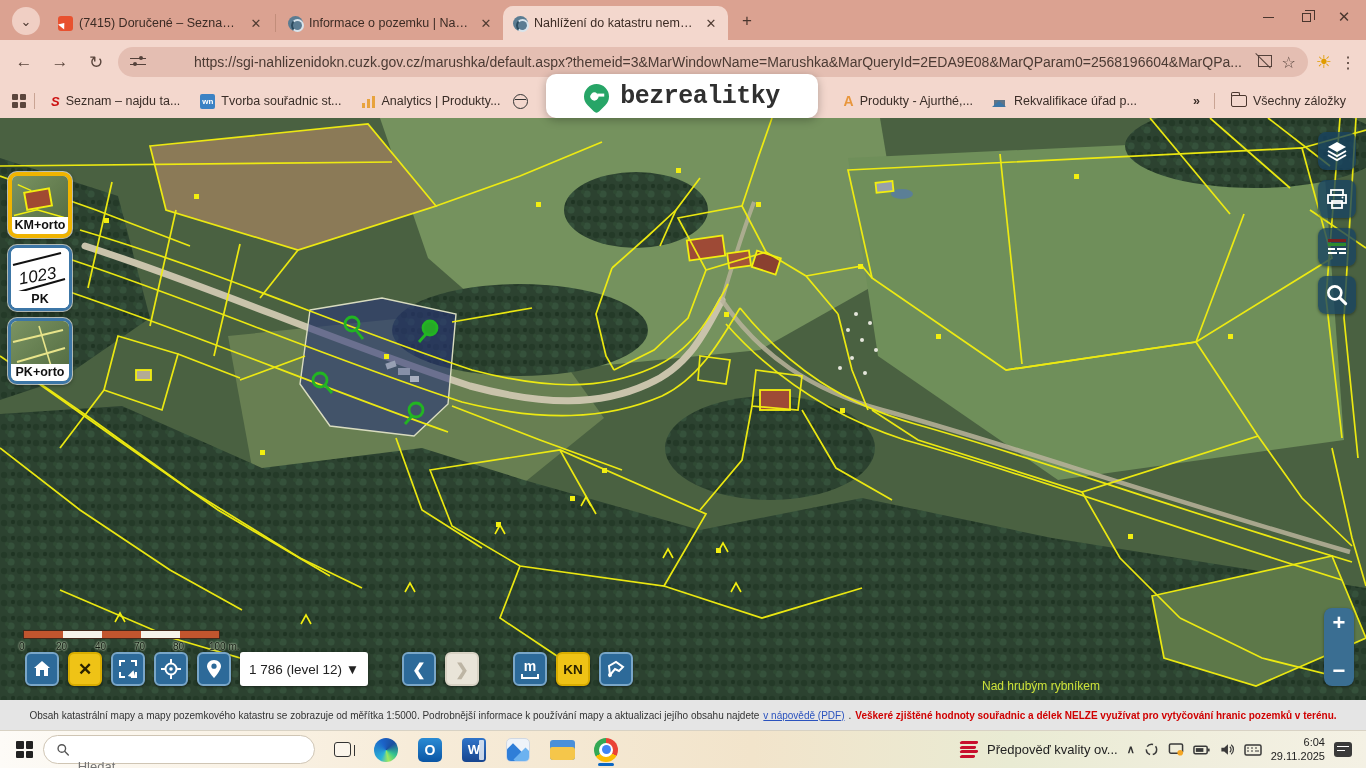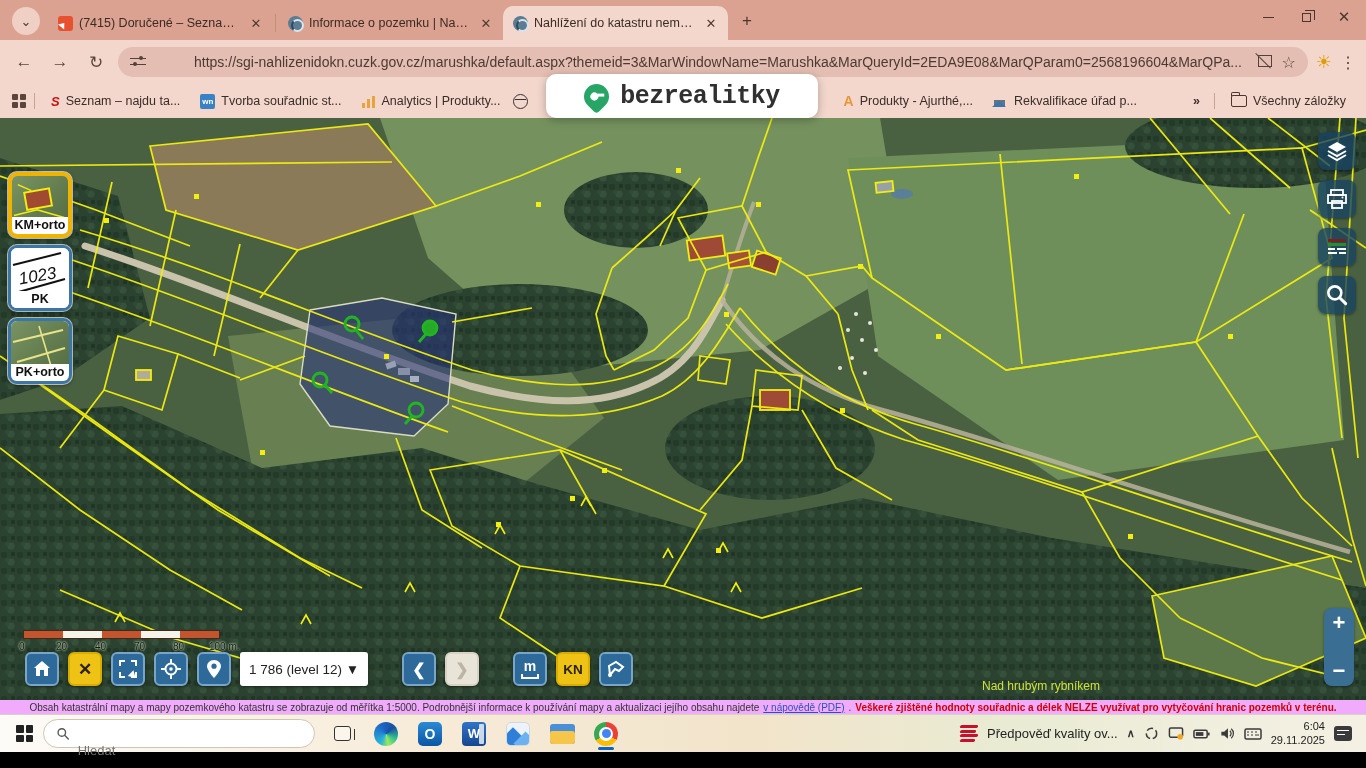--- a/index.html
+++ b/index.html
@@ -123,21 +123,21 @@
   .dropdown { width:128px; height:34px; background:#fff; border-radius:3px; display:flex; align-items:center; justify-content:space-between; padding:0 9px; box-shadow:0 1px 3px rgba(0,0,0,.45); }
   .dropdown span { font-size:13.5px; color:#222; }
   .caret { font-size:10px; color:#222; }
   .tb-gap { width:16px; }
 
   
   .status1 { height:16px; background:#f0efec; border-top:1px solid #c8c8c8; display:flex; align-items:center; padding:0 6px; font-size:11.5px; color:#222; flex:0 0 auto; }
   .s-sep { width:1px; height:11px; background:#999; margin:0 8px; }
   .powered { margin-left:auto; display:flex; gap:4px; }
   .geovap { color:#2a66c8; }
-  .status2 { height:14px; background:#f0abfc; display:flex; align-items:center; justify-content:center; gap:4px; font-size:10px; color:#333; white-space:nowrap; overflow:hidden; flex:0 0 auto; }
+  .status2 { height:30px; background:#e5e5e5; display:flex; align-items:center; justify-content:center; gap:4px; font-size:10px; color:#333; white-space:nowrap; overflow:hidden; flex:0 0 auto; }
   .s2-link { color:#2a52be; text-decoration:underline; }
   .s2-red { color:#d00000; font-weight:bold; }
 
   
   .taskbar { height:38px; flex:0 0 auto; background:linear-gradient(90deg,#fdfbf7 0%,#f7ecd9 30%,#f2e4cb 55%,#e9ebd3 74%,#f0eedd 88%,#f4f1e4 100%);
       border-top:1px solid #d8d2c4; display:flex; align-items:center; padding:0 10px; gap:10px; position:relative; }
   .start-ic { width:17px; height:17px; display:grid; grid-template-columns:1fr 1fr; gap:2px; margin-left:6px; }
   .start-ic i { background:#222; border-radius:1px; }
   .tb-search { width:272px; height:29px; background:#fff; border:1px solid #cfc5b4; border-radius:15px; display:flex; align-items:center; gap:8px; padding:0 12px; }
   .tb-search input { border:none; outline:none; font-size:13px; width:100%; color:#444; background:transparent; font-family:"Liberation Sans",sans-serif;margin-top:33px; }

